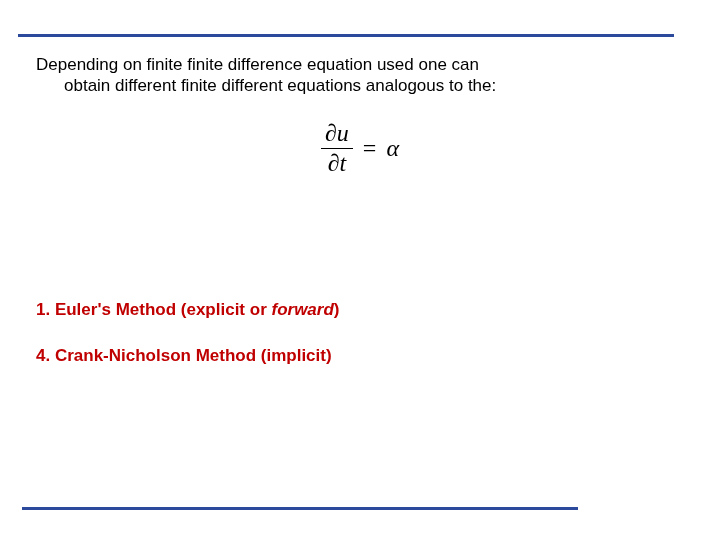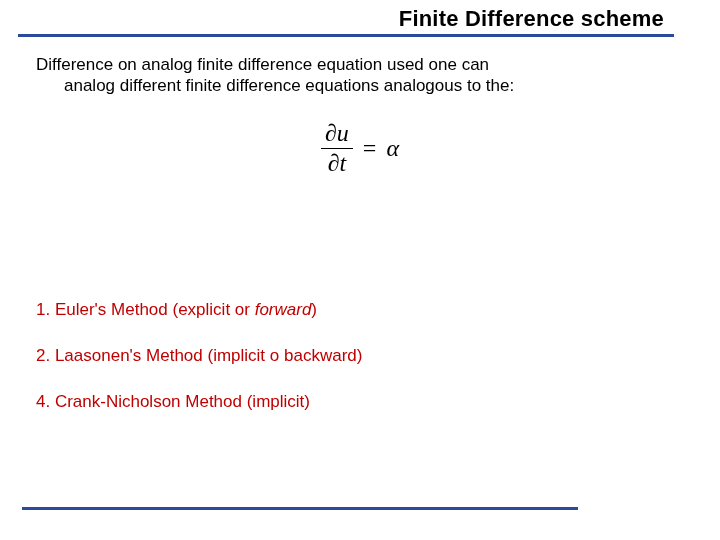--- a/index.html
+++ b/index.html
@@ -98,64 +98,60 @@
     font-style: normal;
   }
   .methods {
     position: absolute;
     top: 300px;
     left: 36px;
     width: 640px;
   }
   .method {
     font-family: Verdana, Geneva, sans-serif;
-    font-weight: 400;
+    font-weight: 700;
     font-size: 17px;
     color: #c00000;
     margin-bottom: 26px;
   }
   .method .fwd { font-style: italic; }
   .bottom-rule {
     position: absolute;
     left: 22px;
     bottom: 30px;
     width: 556px;
     height: 0;
     border-top: 3px solid #2b4a9b;
   }
 </style>
 </head>
 <body>
 
 <div class="slide">
 
-  <div class="title-wrap">
-    <span class="title">Finite Difference scheme</span>
-  </div>
   <div class="title-rule"></div>
 
   <div class="intro">
-    <span>Difference on analog finite difference equation used one can</span>
-    <span class="indent2">analog different finite difference equations analogous to the:</span>
+    <span>Depending on finite finite difference equation used one can</span>
+    <span class="indent2">obtain different finite different equations analogous to the:</span>
   </div>
 
   <div class="equation">
     <span class="eq-row">
       <span class="frac">
         <span class="num">∂u</span>
         <span class="bar"></span>
         <span class="den">∂t</span>
       </span>
       <span class="eq-op">=</span>
       <span>α</span>
     </span>
   </div>
 
   <div class="methods">
     <div class="method">
       <span>1. Euler's Method (explicit or </span><span class="fwd">forward</span><span>)</span>
     </div>
-    <div class="method">2. Laasonen's Method (implicit o backward)</div>
     <div class="method">4. Crank-Nicholson Method (implicit)</div>
   </div>
 
   <div class="bottom-rule"></div>
 </div>
 
 </body></html>

